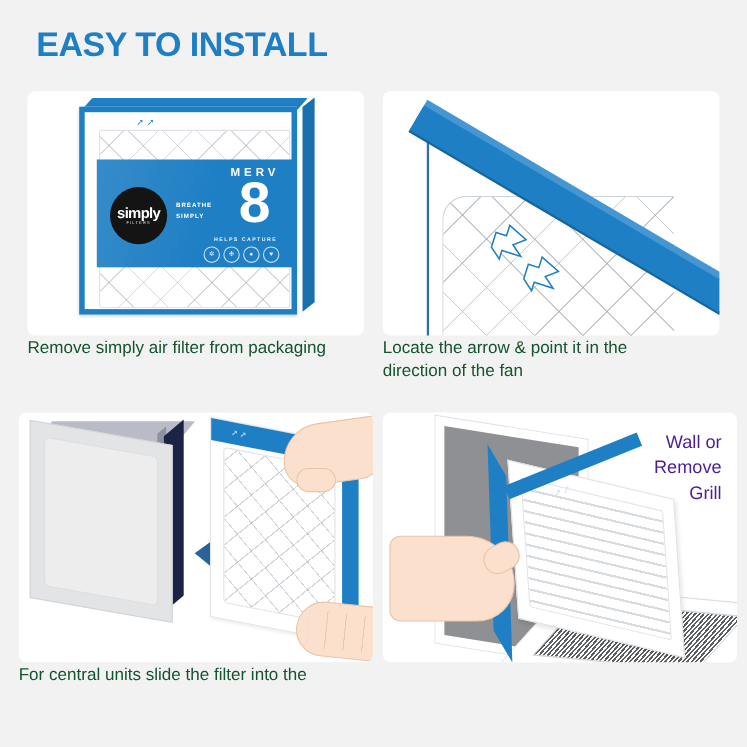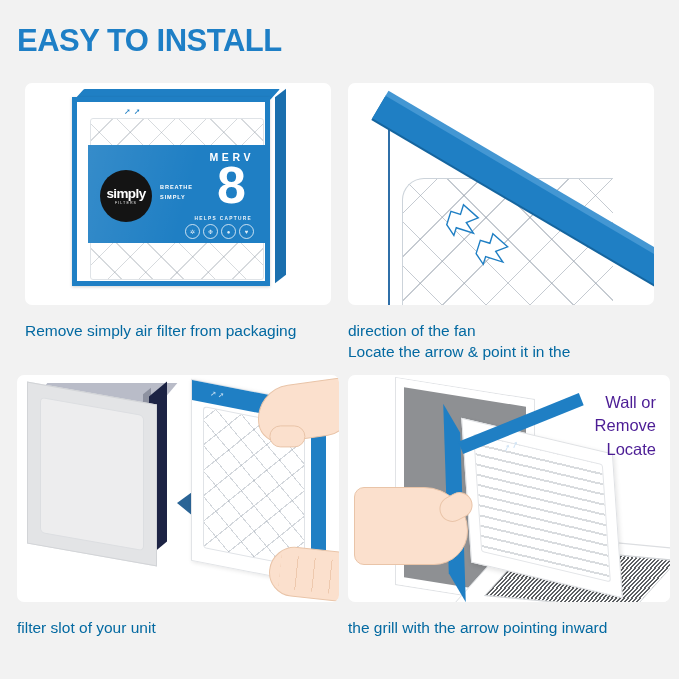--- a/index.html
+++ b/index.html
@@ -7,21 +7,21 @@
     width:679px;height:679px;
     background:#f2f2f2;
     font-family:"Liberation Sans", sans-serif;
     overflow:hidden;
     position:relative;
   }
   .page{position:relative;width:679px;height:679px;}
 
   
   .title{
-    position:absolute;left:17px;top:25px;
+    position:absolute;left:33px;top:25px;
     font-size:31px;font-weight:bold;
     letter-spacing:-0.5px;
     color:#1e7fc6;
     line-height:1;
   }
 
   
   .steps{
     position:absolute;left:0;top:78px;
     width:679px;height:601px;
@@ -35,23 +35,23 @@
   .card{
     background:#ffffff;
     border-radius:7px;
     position:relative;
     overflow:hidden;
   }
   .card-1,.card-2{height:222px;}
   .card-3,.card-4{height:227px;}
 
   .caption{
-    margin-top:15px;
+    margin-top:1px;
     font-size:15.5px;
-    color:#0369a1;
+    color:#14532d;
     line-height:1.38;
     font-weight:400;
   }
 
   
   .box-wrap{position:absolute;left:44px;top:4px;width:220px;height:205px;}
   
   .box-top{
     position:absolute;left:10px;top:2px;width:196px;height:11px;
     background:#1f7fc4;
@@ -348,22 +348,22 @@
                 <g fill="#ffffff" stroke="#1f7fc4" stroke-width="1.4">
                   <polygon points="6,30 6,16 16,16 16,6 34,14 24,22 34,30 16,30 16,38" transform="rotate(-13 20 22)"></polygon>
                   <polygon points="46,40 46,26 56,26 56,16 74,24 64,32 74,40 56,40 56,48" transform="rotate(-13 60 32)"></polygon>
                 </g>
               </svg>
             </div>
           </div>
         </div>
       </div>
       <div class="caption">
+        <div>Locate the arrow &amp; point it in the</div>
         <div>direction of the fan</div>
-        <div>Locate the arrow &amp; point it in the</div>
       </div>
     </div>
 
     <div class="step step-3">
       <div class="card card-3">
         <div class="p3">
           <div class="unit-top"></div>
           <div class="unit-side2"></div>
           <div class="unit-side"></div>
           <div class="unit-face">
@@ -386,21 +386,21 @@
 
           <div class="hand-top">
             <div class="thumb"></div>
           </div>
           <div class="hand-bot">
             <div class="fingers"></div>
           </div>
         </div>
       </div>
       <div class="caption">
-        <div>filter slot of your unit</div>
+        <div>For central units slide the filter into the</div>
       </div>
     </div>
 
     <div class="step step-4">
       <div class="card card-4">
         <div class="p4">
           <div class="wall-hole">
             <div class="wall-hole-in"></div>
           </div>
           <div class="ceil"></div>
@@ -410,23 +410,22 @@
           </div>
           <div class="grill-blue"></div>
           <div class="grill-blue-top"></div>
           <div class="grill-mark">➚➚</div>
           <div class="hand4">
             <div class="thumb"></div>
           </div>
           <div class="grill-label">
             <div>Wall or</div>
             <div>Remove</div>
-            <div>Locate</div>
+            <div>Grill</div>
           </div>
         </div>
       </div>
       <div class="caption">
-        <div>the grill with the arrow pointing inward</div>
       </div>
     </div>
 
   </div>
 </div>
 
 </body></html>

